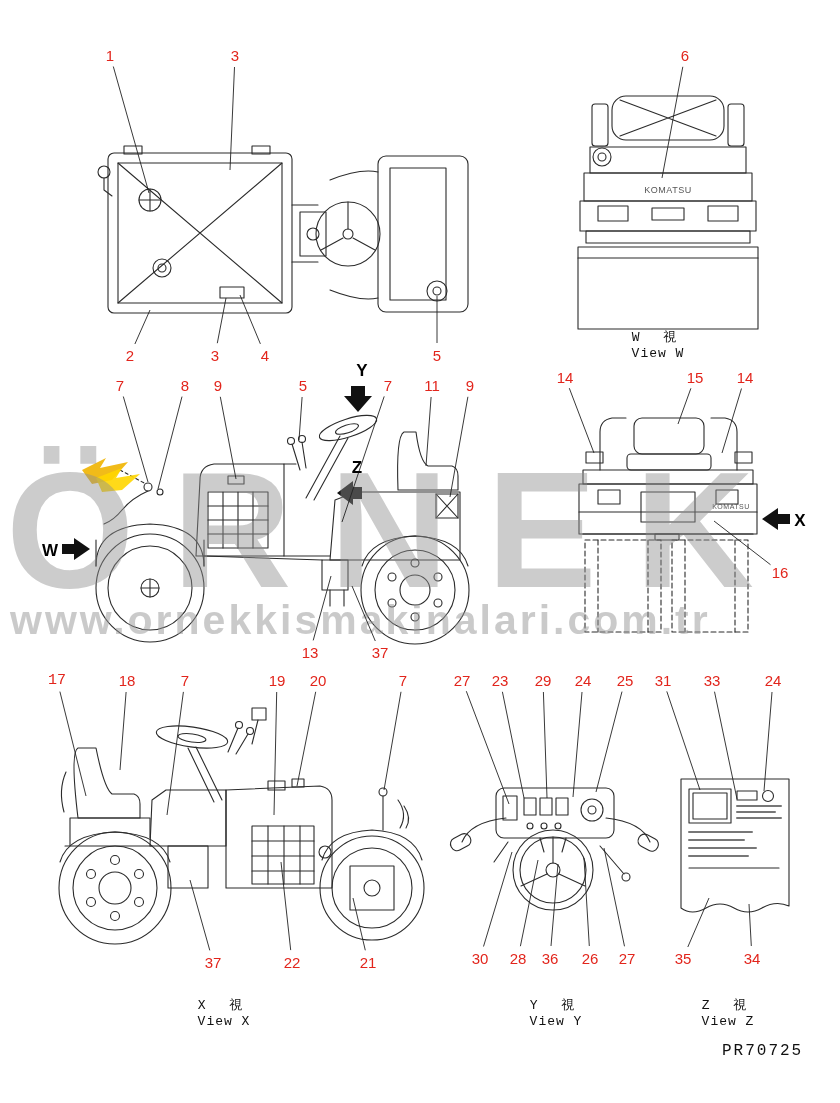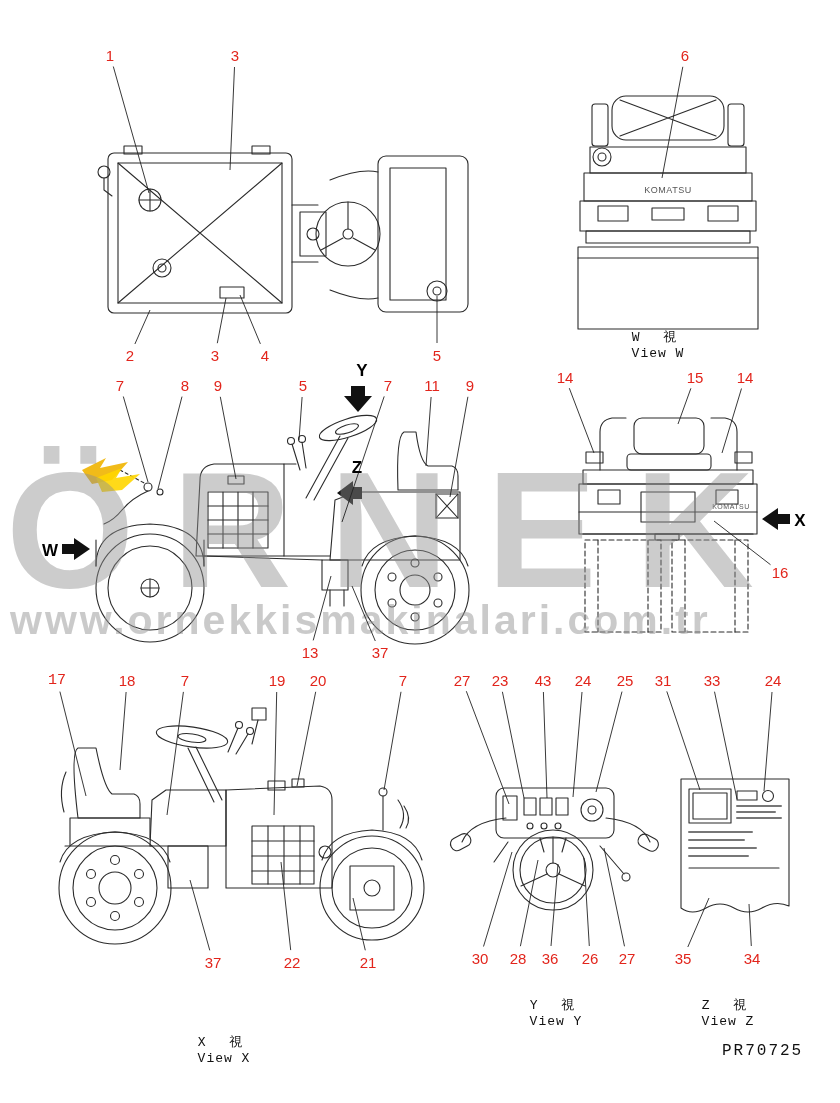--- a/index.html
+++ b/index.html
@@ -329,21 +329,21 @@
       <span class="callout" style="left: 127px; top: 680px;">18</span>
       <span class="callout" style="left: 185px; top: 680px;">7</span>
       <span class="callout" style="left: 277px; top: 680px;">19</span>
       <span class="callout" style="left: 318px; top: 680px;">20</span>
       <span class="callout" style="left: 403px; top: 680px;">7</span>
       <span class="callout" style="left: 213px; top: 962px;">37</span>
       <span class="callout" style="left: 292px; top: 962px; text-align: right;">22</span>
       <span class="callout" style="left: 368px; top: 962px;">21</span>
       <span class="callout" style="left: 462px; top: 680px;">27</span>
       <span class="callout" style="left: 500px; top: 680px;">23</span>
-      <span class="callout" style="left: 543px; top: 680px;">43</span>
+      <span class="callout" style="left: 543px; top: 680px;">29</span>
       <span class="callout" style="left: 583px; top: 680px;">24</span>
       <span class="callout" style="left: 625px; top: 680px;">25</span>
       <span class="callout" style="left: 480px; top: 958px;">30</span>
       <span class="callout" style="left: 518px; top: 958px;">28</span>
       <span class="callout" style="left: 550px; top: 958px;">36</span>
       <span class="callout" style="left: 590px; top: 958px;">26</span>
       <span class="callout" style="left: 627px; top: 958px;">27</span>
       <span class="callout" style="left: 663px; top: 680px;">31</span>
       <span class="callout" style="left: 712px; top: 680px; text-align: right;">33</span>
       <span class="callout" style="left: 773px; top: 680px;">24</span>
@@ -353,21 +353,21 @@
       <span class="marker" style="left: 800px; top: 520px;">X</span>
       <span class="marker" style="left: 362px; top: 370px;">Y</span>
       <span class="marker" style="left: 357px; top: 467px;">Z</span>
     </div>
 
   <div id="label-layer">
       <div class="view-label" style="left: 658px; top: 330px;">
         <div class="vl-cjk">W 視</div>
         <div class="vl-en">View W</div>
       </div>
-      <div class="view-label" style="left: 224px; top: 998px; margin-top: 37px;">
+      <div class="view-label" style="left: 224px; top: 998px;">
         <div class="vl-cjk">X 視</div>
         <div class="vl-en">View X</div>
       </div>
       <div class="view-label" style="left: 556px; top: 998px;">
         <div class="vl-cjk">Y 視</div>
         <div class="vl-en">View Y</div>
       </div>
       <div class="view-label" style="left: 728px; top: 998px;">
         <div class="vl-cjk">Z 視</div>
         <div class="vl-en">View Z</div>

